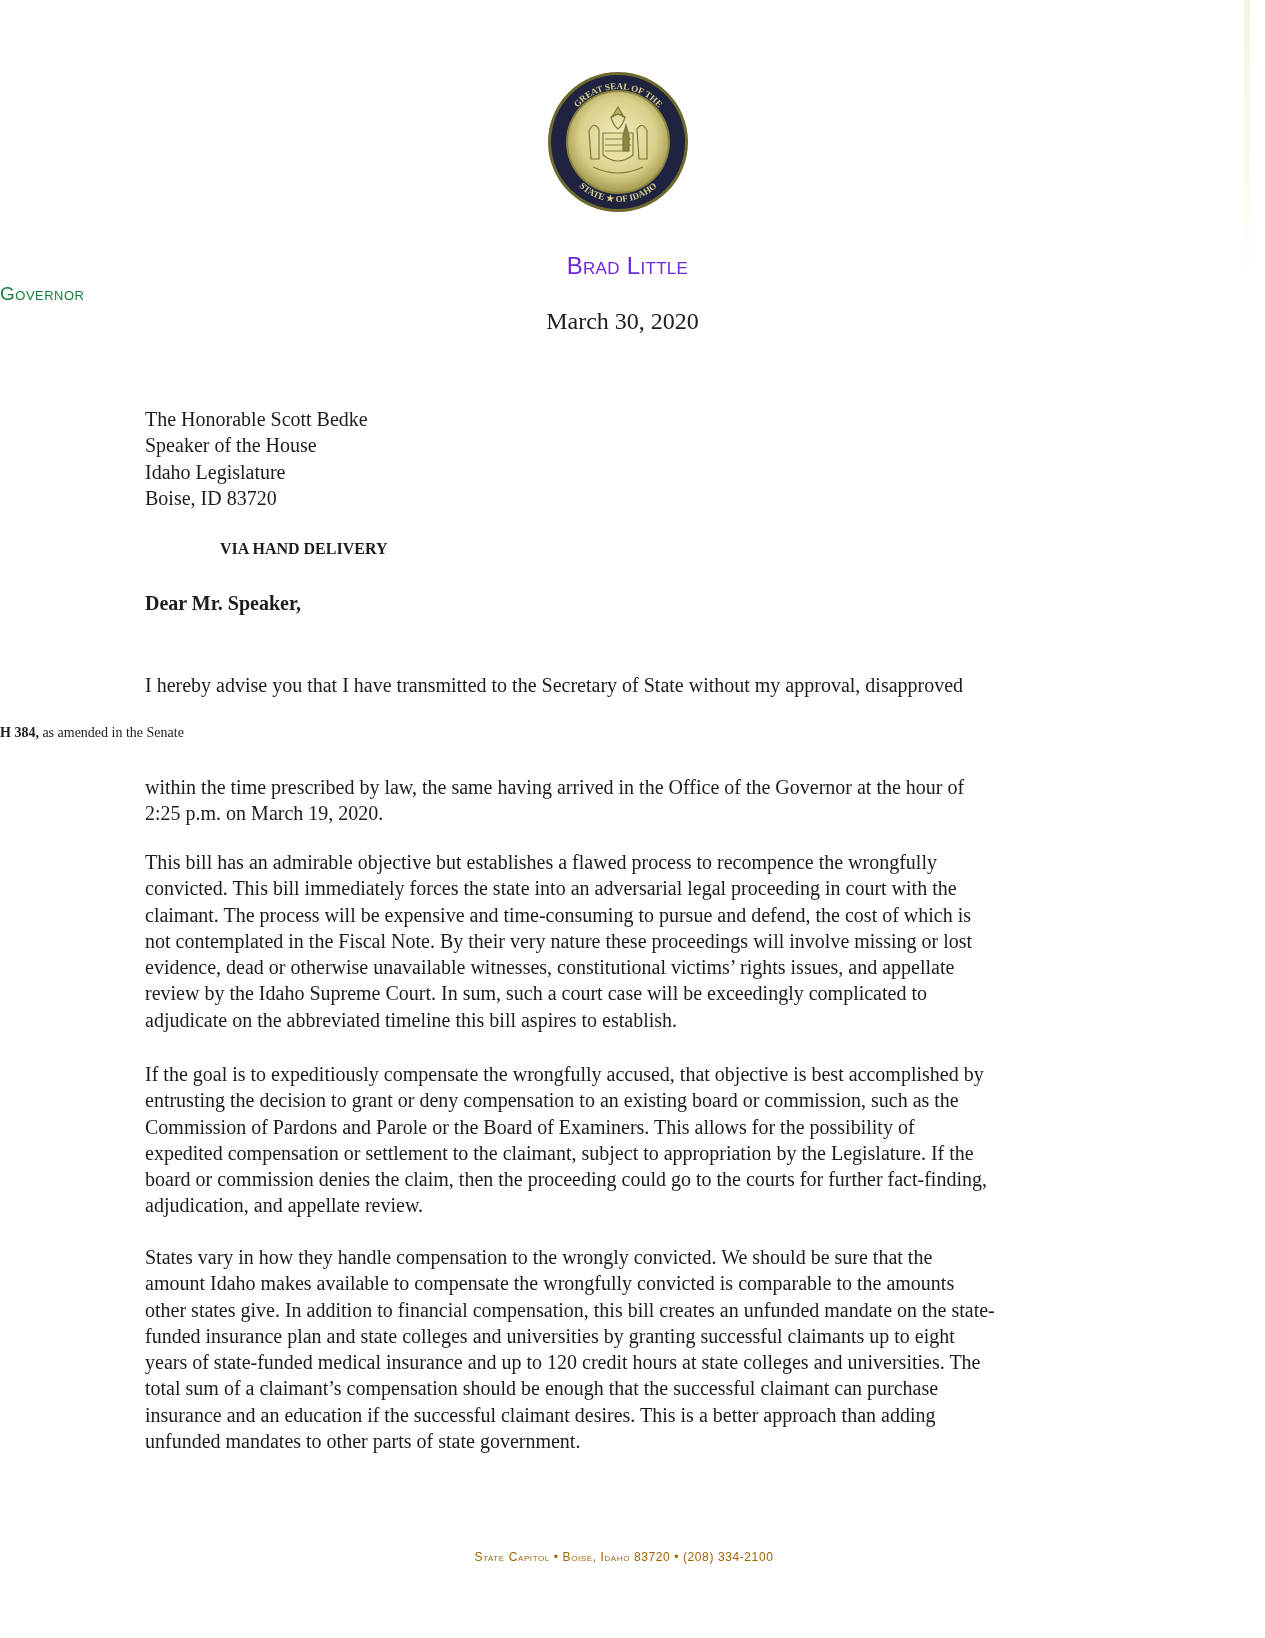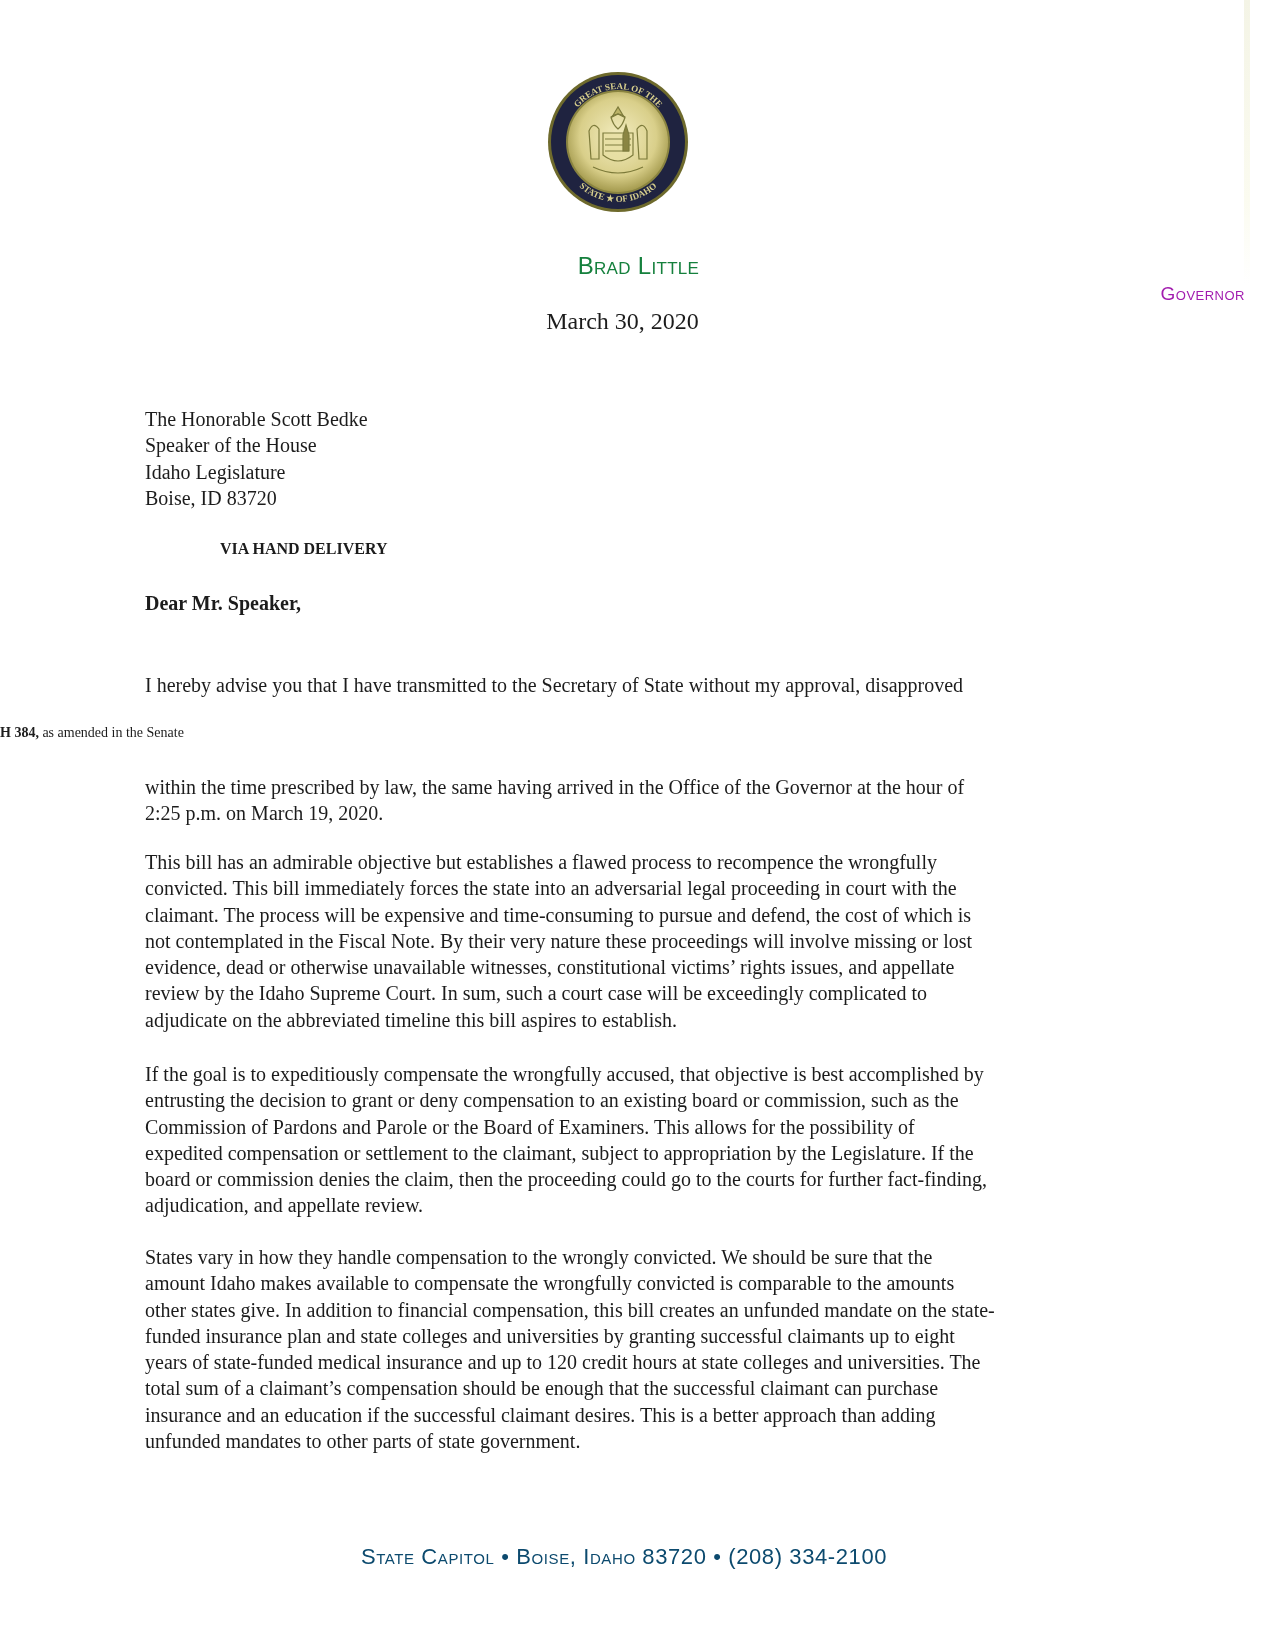--- a/index.html
+++ b/index.html
@@ -8,45 +8,45 @@
     background: #ffffff;
     font-family: "Liberation Serif", serif;
     color: #1c1c1c;
   }
   .edge-stripe {
     position: absolute; left: 1244px; top: 0; width: 6px; height: 285px;
     background: linear-gradient(to bottom, #f4f4e6, #fbfbf0 70%, rgba(255,255,255,0));
   }
   .seal { position: absolute; left: 547px; top: 71px; width: 142px; height: 142px; }
   .gov-name {
-    position: absolute; left: 16px; width: 1245px; top: 252px; text-align: center;
+    position: absolute; left: 5px; width: 1245px; top: 252px; text-align: center;
     font-family: "Liberation Sans", sans-serif; font-variant: small-caps;
-    font-size: 24px; letter-spacing: 0.3px; color: #15803d; line-height: 28px;
+    font-size: 24px; letter-spacing: 0.3px; color: #6d28d9; line-height: 28px;
   }
   .gov-title {
-    position: absolute; left: 0; width: 1245px; top: 283px; text-align: right;
+    position: absolute; left: 0; width: 1245px; top: 283px; text-align: left;
     font-family: "Liberation Sans", sans-serif; font-variant: small-caps;
-    font-size: 19px; letter-spacing: 0.5px; color: #a21caf; line-height: 22px;
+    font-size: 19px; letter-spacing: 0.5px; color: #15803d; line-height: 22px;
   }
   .date {
     position: absolute; left: 0; width: 1245px; top: 308px; text-align: center;
     font-size: 24px; line-height: 26px;
   }
   .block { position: absolute; left: 145px; font-size: 20px; line-height: 26.3px; white-space: nowrap; }
   .line { display: block; }
   .bold { font-weight: bold; }
   .delivery { position: absolute; left: 220px; top: 536px; font-size: 16px; font-weight: bold; line-height: 26px; }
   .bill {
     position: absolute; left: 0; width: 1252px; top: 720px; text-align: left;
     font-size: 14px; line-height: 26px;
   }
   .footer {
     position: absolute; left: 0; width: 1248px; top: 1547px; text-align: center;
     font-family: "Liberation Sans", sans-serif; font-variant: small-caps;
-    font-size: 22px; color: #0c4a6e; letter-spacing: 0.6px; line-height: 20px;
+    font-size: 12px; color: #a16207; letter-spacing: 0.6px; line-height: 20px;
   }
 </style>
 </head>
 <body>
 
 <div class="edge-stripe"></div>
 
 <svg class="seal" viewBox="0 0 142 142">
   <defs>
     <radialGradient id="sg" cx="50%" cy="45%" r="55%">

